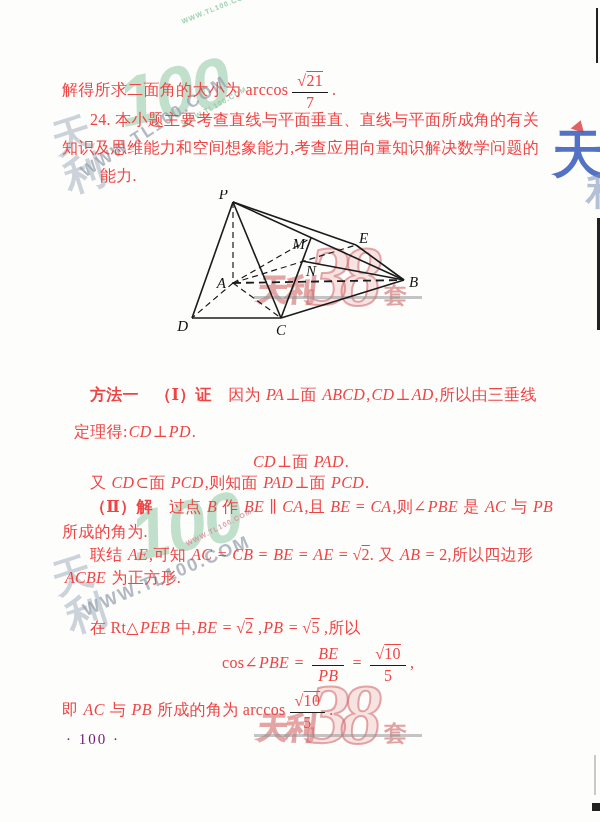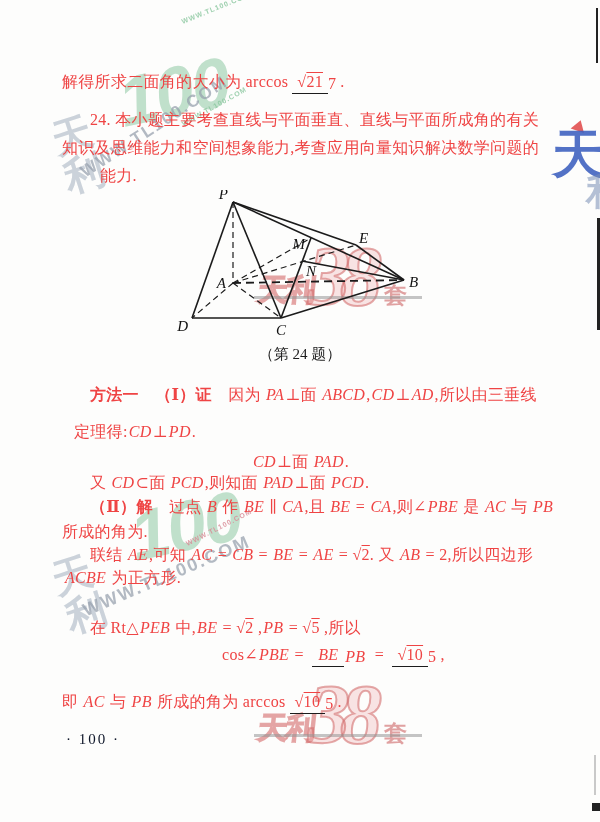--- a/index.html
+++ b/index.html
@@ -6,21 +6,21 @@
   body{width:600px;height:822px;position:relative;overflow:hidden;
        background:#fdfdfc;font-family:"Liberation Serif","DejaVu Serif",serif;}
   .page{position:absolute;inset:0;}
   
   .line{position:absolute;font-size:16px;color:#ef4444;white-space:nowrap;letter-spacing:.3px;}
   .sg-c{font-family:"Liberation Serif","DejaVu Serif",serif;}
   .sg-v{font-style:italic;padding:0 1px;}
   .sg-r{font-style:normal;}
   .sg-b{font-weight:bold;margin-top:40px;}
   .sg-rad{text-decoration:overline;}
-  .frac{display:inline-flex;flex-direction:row;align-items:center;
+  .frac{display:inline-flex;flex-direction:column;align-items:center;
         vertical-align:middle;margin:0 4px;line-height:1;text-align:center;}
   .fnum{border-bottom:1.4px solid #1c1c1c;padding:1px 5px 2px;line-height:1.05;}
   .fden{padding-top:2px;line-height:1.05;}
   
   .fig{position:absolute;left:140px;top:190px;}
   .fig text{font-size:15px;font-style:italic;fill:#111;
             font-family:"Liberation Serif","DejaVu Serif",serif;}
   .caption{position:absolute;top:345px;left:225px;width:150px;text-align:center;
            font-size:15px;color:#1c1c1c;}
   
@@ -51,21 +51,21 @@
   .lg-line{position:absolute;left:2px;top:46px;width:168px;height:3px;
            background:rgba(150,150,150,.55);}
   .wm-blue{font-size:52px;font-weight:bold;color:rgba(59,95,190,.88);
            font-family:"Liberation Sans",sans-serif;}
   .wm-blue2{font-size:38px;font-weight:bold;color:rgba(120,142,180,.55);
             font-family:"Liberation Sans",sans-serif;}
   .tri{width:0;height:0;border-left:7px solid transparent;border-right:7px solid transparent;
        border-bottom:11px solid rgba(225,80,80,.9);transform:rotate(18deg);}
   
   .art{position:absolute;background:#222;}
-  .pageno{position:absolute;left:66px;top:731px;font-size:15px;color:#0f172a;letter-spacing:2px;}
+  .pageno{position:absolute;left:66px;top:731px;font-size:15px;color:#701a75;letter-spacing:2px;}
 </style>
 </head>
 <body>
 
 <div class="page">
 
   <div class="wm wm-cn" style="left:52px;top:108px;">天</div>
   <div class="wm wm-cn" style="left:64px;top:146px;">利</div>
   <div class="wm wm-100" style="left:118px;top:52px;">100</div>
   <div class="wm wm-url wm-url-lg" style="left:88px;top:162px;transform:rotate(-33deg);">WWW.TL100.COM</div>
@@ -126,21 +126,20 @@
     </g>
     <text x="228" y="199" text-anchor="end">P</text>
     <text x="359" y="243" text-anchor="start">E</text>
     <text x="305" y="249" text-anchor="end">M</text>
     <text x="306" y="276" text-anchor="start">N</text>
     <text x="226" y="288" text-anchor="end">A</text>
     <text x="409" y="287" text-anchor="start">B</text>
     <text x="281" y="335" text-anchor="middle">C</text>
     <text x="188" y="331" text-anchor="end">D</text>
   </svg>
-  <div class="caption">（第 24 题）</div>
 
   <div class="line" style="left:90px;top:385px;"><span class="sg-b">方法一</span><span class="sg-c">　</span><span class="sg-b">（Ⅰ）证</span><span class="sg-c">　因为 </span><span class="sg-v">PA</span><span class="sg-r">⊥</span><span class="sg-c">面 </span><span class="sg-v">ABCD</span><span class="sg-r">,</span><span class="sg-v">CD</span><span class="sg-r">⊥</span><span class="sg-v">AD</span><span class="sg-r">,</span><span class="sg-c">所以由三垂线</span></div>
   <div class="line" style="left:62px;top:422px;margin-left:12px;"><span class="sg-c">定理得:</span><span class="sg-v">CD</span><span class="sg-r">⊥</span><span class="sg-v">PD</span><span class="sg-r">.</span></div>
   <div class="line" style="left:252px;top:452px;"><span class="sg-v">CD</span><span class="sg-r">⊥</span><span class="sg-c">面 </span><span class="sg-v">PAD</span><span class="sg-r">.</span></div>
   <div class="line" style="left:90px;top:473px;"><span class="sg-c">又 </span><span class="sg-v">CD</span><span class="sg-r">⊂</span><span class="sg-c">面 </span><span class="sg-v">PCD</span><span class="sg-r">,</span><span class="sg-c">则知面 </span><span class="sg-v">PAD</span><span class="sg-r">⊥</span><span class="sg-c">面 </span><span class="sg-v">PCD</span><span class="sg-r">.</span></div>
   <div class="line" style="left:90px;top:497px;"><span class="sg-b">（Ⅱ）解</span><span class="sg-c">　过点 </span><span class="sg-v">B</span><span class="sg-c"> 作 </span><span class="sg-v">BE</span><span class="sg-r"> ∥ </span><span class="sg-v">CA</span><span class="sg-r">,</span><span class="sg-c">且 </span><span class="sg-v">BE</span><span class="sg-r"> = </span><span class="sg-v">CA</span><span class="sg-r">,</span><span class="sg-c">则</span><span class="sg-r">∠</span><span class="sg-v">PBE</span><span class="sg-c"> 是 </span><span class="sg-v">AC</span><span class="sg-c"> 与 </span><span class="sg-v">PB</span></div>
   <div class="line" style="left:62px;top:522px;"><span class="sg-c">所成的角为.</span></div>
   <div class="line" style="left:90px;top:545px;"><span class="sg-c">联结 </span><span class="sg-v">AE</span><span class="sg-r">,</span><span class="sg-c">可知 </span><span class="sg-v">AC</span><span class="sg-r"> = </span><span class="sg-v">CB</span><span class="sg-r"> = </span><span class="sg-v">BE</span><span class="sg-r"> = </span><span class="sg-v">AE</span><span class="sg-r"> = </span><span class="sg-r">√</span><span class="sg-rad">2</span><span class="sg-r">. </span><span class="sg-c">又 </span><span class="sg-v">AB</span><span class="sg-r"> = 2,</span><span class="sg-c">所以四边形</span></div>
   <div class="line" style="left:64px;top:568px;"><span class="sg-v">ACBE</span><span class="sg-c"> 为正方形.</span></div>
   <div class="line" style="left:90px;top:618px;"><span class="sg-c">在 </span><span class="sg-r">Rt△</span><span class="sg-v">PEB</span><span class="sg-c"> 中,</span><span class="sg-v">BE</span><span class="sg-r"> = </span><span class="sg-r">√</span><span class="sg-rad">2</span><span class="sg-r"> ,</span><span class="sg-v">PB</span><span class="sg-r"> = </span><span class="sg-r">√</span><span class="sg-rad">5</span><span class="sg-r"> ,</span><span class="sg-c">所以</span></div>

